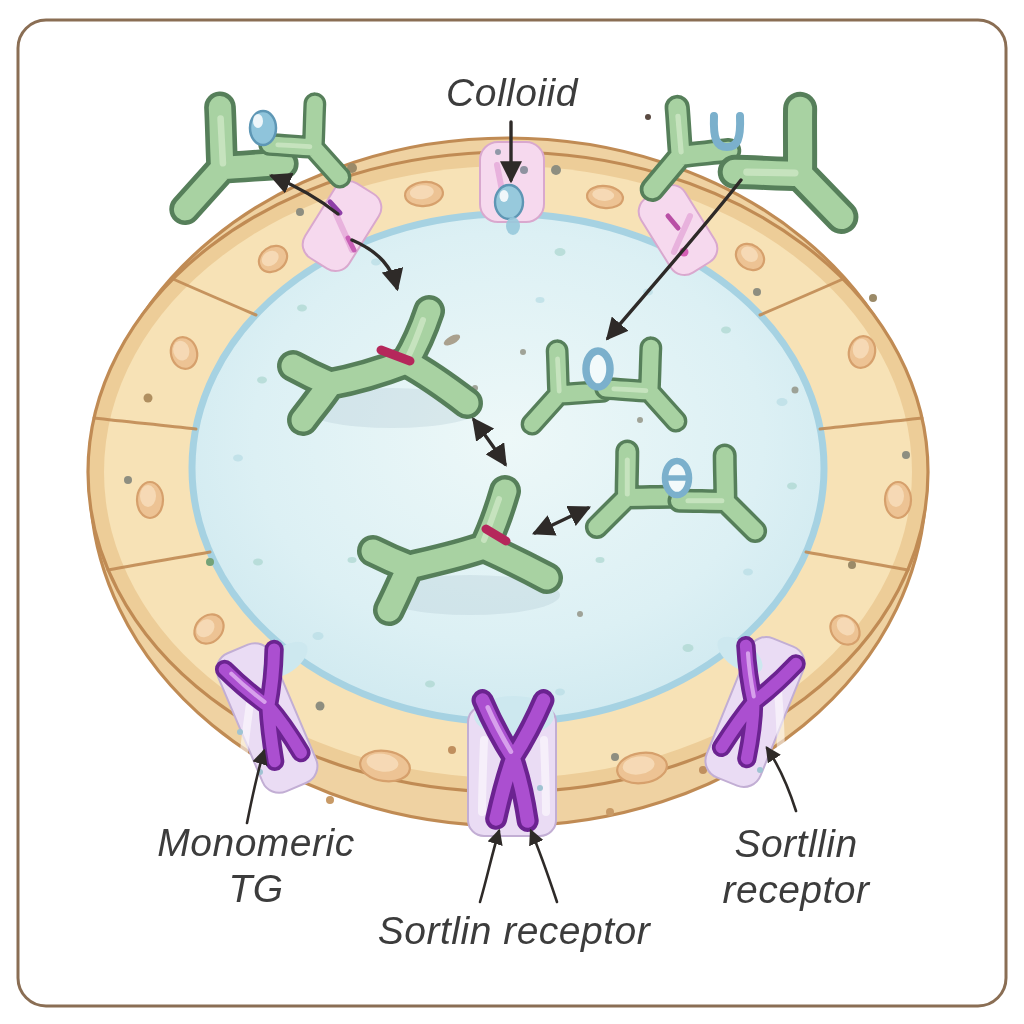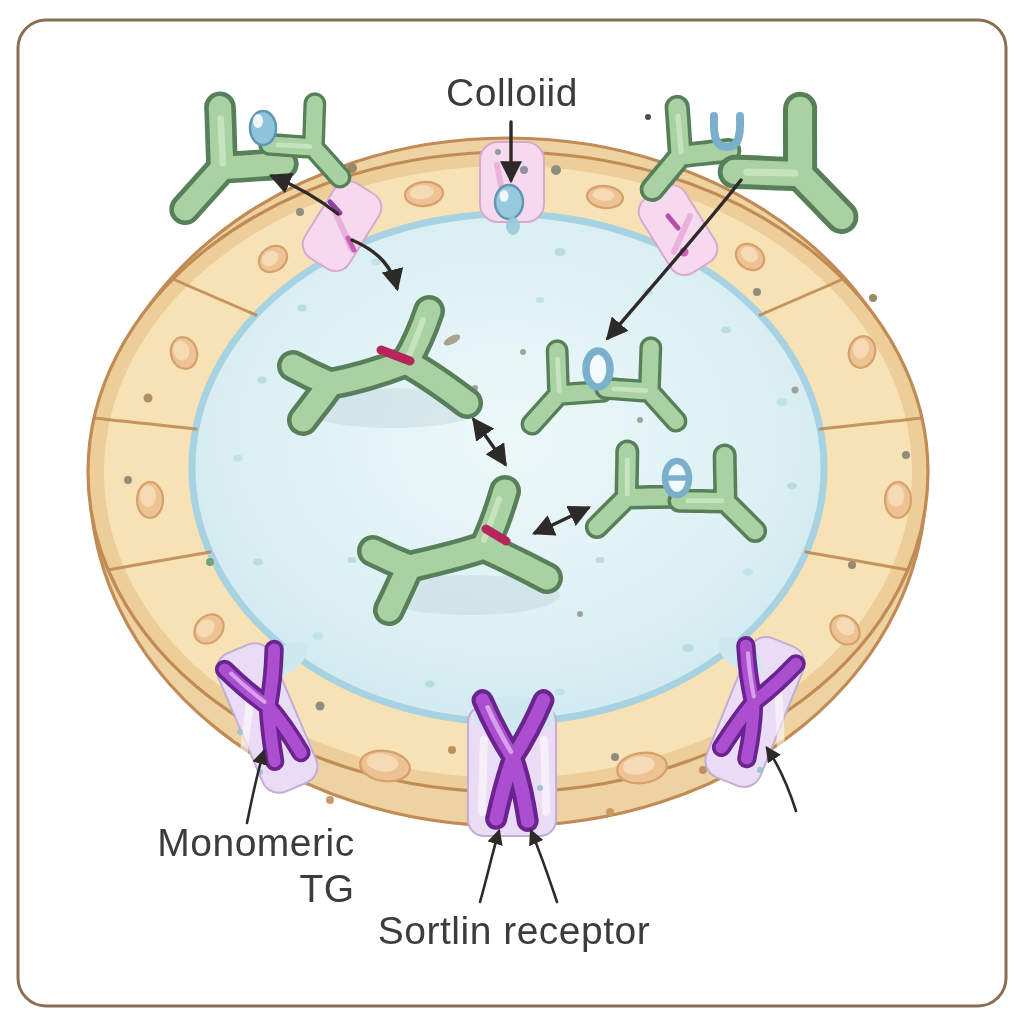--- a/index.html
+++ b/index.html
@@ -1,20 +1,20 @@
 <!DOCTYPE html>
 <html style="--background: #FFFFFF; --frame_brown: #8A6E54; --cell_fill: #F7E2B6; --cell_outer: #EDCD98; --cell_front: #EFD2A2; --cell_stroke: #C08B54; --nucleus_fill: #EDC394; --nucleus_stroke: #D6A06C; --nucleus_core: #F6DCB8; --colloid_center: #EDF8F8; --colloid_edge: #CDE8EF; --colloid_rim: #A6D2E2; --channel_pink: #F6D9EE; --channel_lavender: #EADCF4; --receptor_purple: #AB4FD0; --receptor_outline: #6B2390; --molecule_green: #A8D2A2; --molecule_outline: #567F5A; --molecule_highlight: #CBE6C3; --dimer_band_red: #B5275B; --droplet_blue: #97C9DC; --droplet_outline: #5E96B4; --glyph_blue: #7BB0CC; --arrow_black: #2E2A28; --text_color: #3C3C3C;"><head>
 <meta charset="utf-8">
 <style>
   html,body{margin:0;padding:0;background:#fff;}
   .canvas{position:relative;width:1024px;height:1024px;background:var(--background,#fff);overflow:hidden;
           font-family:"Liberation Sans", sans-serif;}
   svg{position:absolute;left:0;top:0;}
-  .label{position:absolute;transform:translate(-50%,-50%);text-align:right;white-space:pre-line;
-         font-size:39px;line-height:46px;color:var(--text_color,#3c3c3c);letter-spacing:.5px;}
+  .label{position:absolute;transform:translate(-50%,-50%);text-align:center;white-space:pre-line;
+         font-size:39px;line-height:46px;color:var(--text_color,#3c3c3c);letter-spacing:.5px;font-style:italic;}
   
   .frame{fill:none;stroke:var(--frame_brown);stroke-width:3;}
   .cell-front{fill:var(--cell_front);stroke:var(--cell_stroke);stroke-width:3.2;}
   .cell-outer{fill:var(--cell_outer);stroke:var(--cell_stroke);stroke-width:3.2;}
   .cell-top{fill:var(--cell_fill);stroke:none;}
   .colloid{fill:url(#cg);stroke:var(--colloid_rim);stroke-width:7;}
   .junction{fill:none;stroke:var(--cell_stroke);stroke-width:3;opacity:.9;stroke-linecap:round;}
   .nuc{fill:var(--nucleus_fill);stroke:var(--nucleus_stroke);stroke-width:2.2;}
   .nuc-core{fill:var(--nucleus_core);opacity:.9;}
   .chan-pink{fill:var(--channel_pink);stroke:#D9A8CE;stroke-width:2;}
@@ -294,13 +294,15 @@
     <path class="leader" d="M 480 902 C 487 878 492 854 499 831" marker-end="url(#ahs)"></path>
     <path class="leader" d="M 557 902 C 549 878 541 854 531 831" marker-end="url(#ahs)"></path>
     <path class="leader" d="M 796 811 C 789 789 779 766 767 748" marker-end="url(#ahs)"></path>
   </g>
 </svg>
 
 <div class="label" style="left:512px;top:93px">Colloiid</div>
 <div class="label" style="left:514px;top:931px">Sortlin receptor</div>
 <div class="label" style="left:256px;top:866px">Monomeric
 TG</div>
+<div class="label" style="left:796px;top:867px">Sortllin
+receptor</div>
 </div>
 
 </body></html>

